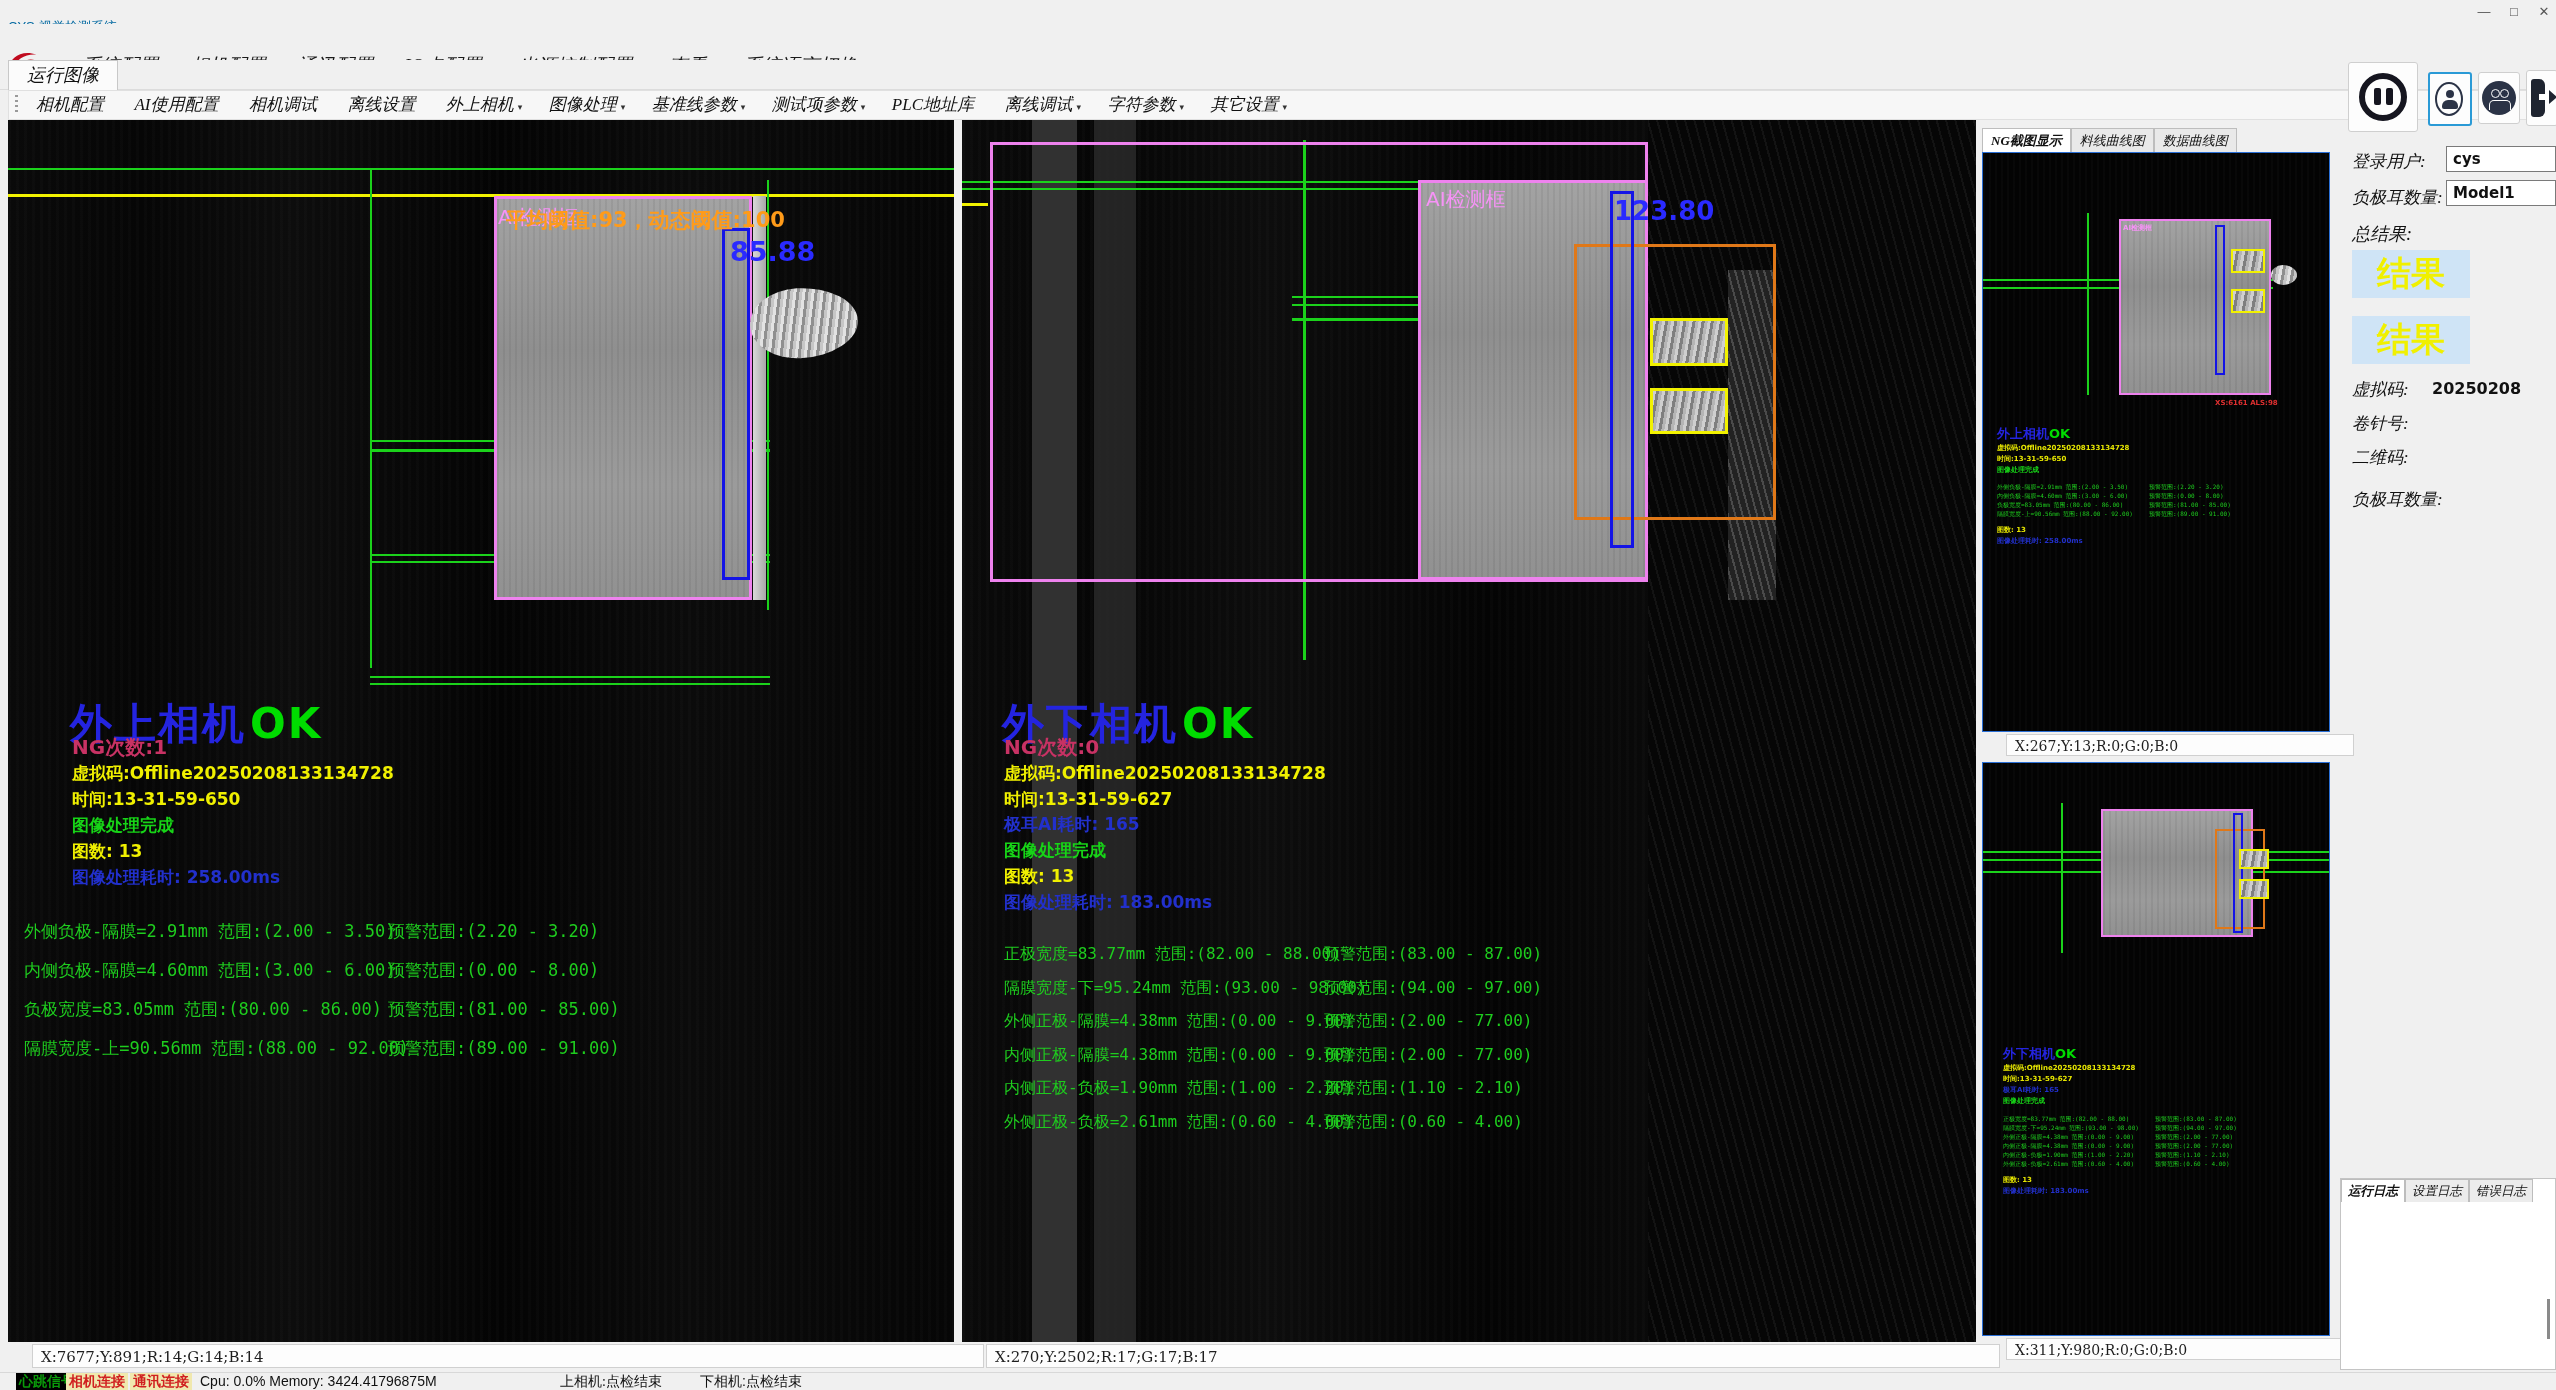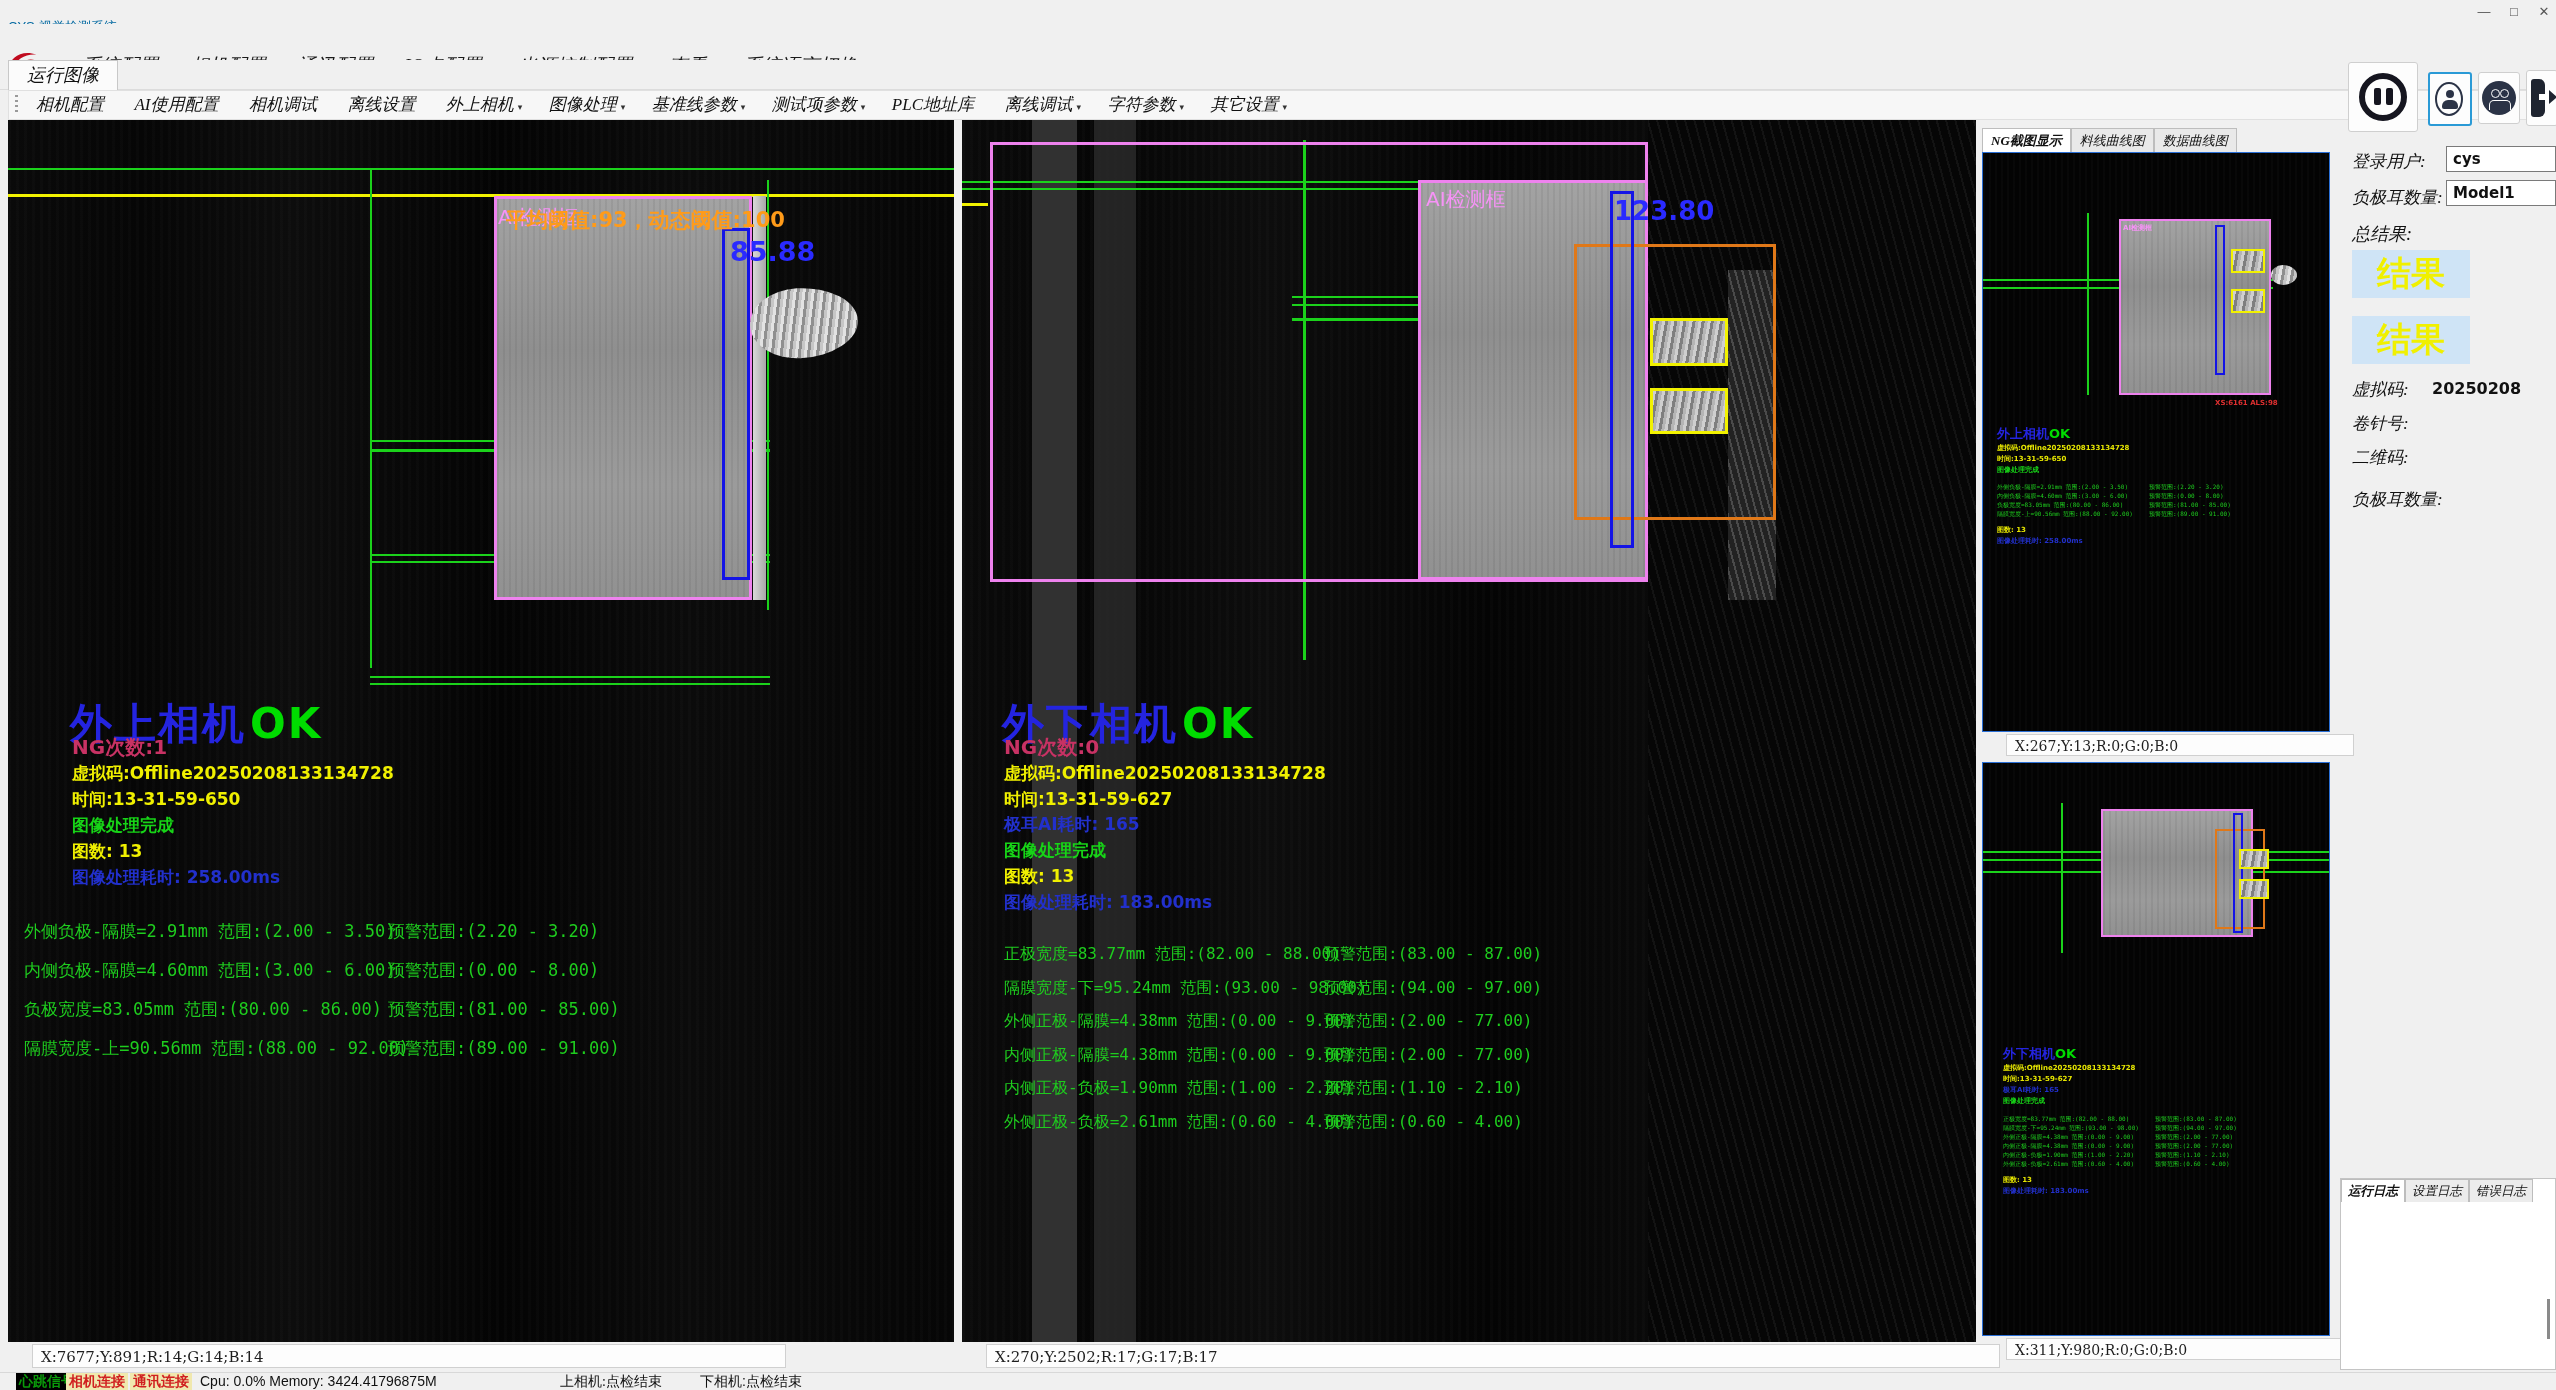--- a/index.html
+++ b/index.html
@@ -31,21 +31,21 @@
   .tool-item .arr{font-style:normal;font-size:9px;color:#333;margin-left:4px;}
   
   .cam{background:
      repeating-linear-gradient(90deg,rgba(255,255,255,0.016) 0 3px,transparent 3px 8px),
      linear-gradient(90deg,#0a0a0a 0%,#060606 14%,#0d0d0d 30%,#040404 52%,#0b0b0b 72%,#060606 100%);
      overflow:hidden;}
   #cam-left{left:8px;top:120px;width:946px;height:1222px;}
   #cam-right{left:962px;top:120px;width:1014px;height:1222px;}
   .coordbar{height:24px;background:#fdfdfd;border:1px solid #d0d0d0;font-family:"DejaVu Serif",serif;
      font-size:15px;color:#1e1e1e;line-height:24px;padding-left:8px;box-sizing:border-box;margin-left:24px;}
-  #coord-left{left:8px;top:1344px;width:754px;}
+  #coord-left{left:8px;top:1344px;width:952px;}
   #coord-right{left:962px;top:1344px;width:1014px;}
   .gline{background:#1bd21b;}
   .yline{background:#f2f200;}
   .gray-img{background:
      repeating-linear-gradient(90deg,rgba(0,0,0,0.06) 0 2px,transparent 2px 6px),
      linear-gradient(180deg,#a3a3a3,#8f8f8f 38%,#9b9b9b 72%,#919191);
      border:3px solid #ee82ee;box-sizing:border-box;}
   .metal{background:repeating-linear-gradient(100deg,#e2e2e2 0 3px,#8f8f8f 3px 6px,#c6c6c6 6px 9px);
      border-radius:45% 55% 55% 45% / 50% 50% 50% 50%;}
   .diag{background:repeating-linear-gradient(75deg,rgba(255,255,255,0.05) 0 2px,rgba(0,0,0,0) 2px 9px),#060606;}

